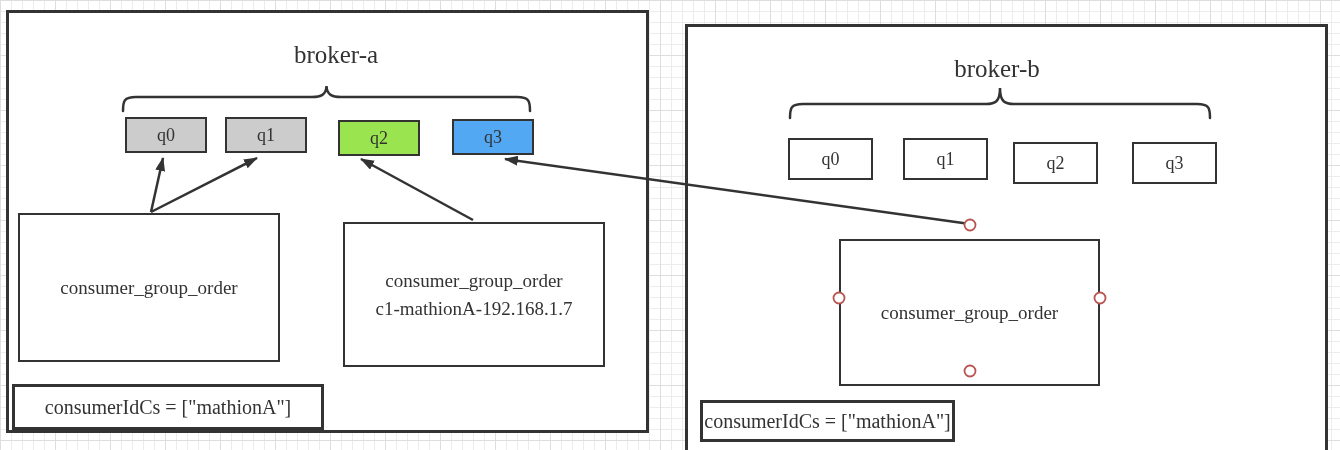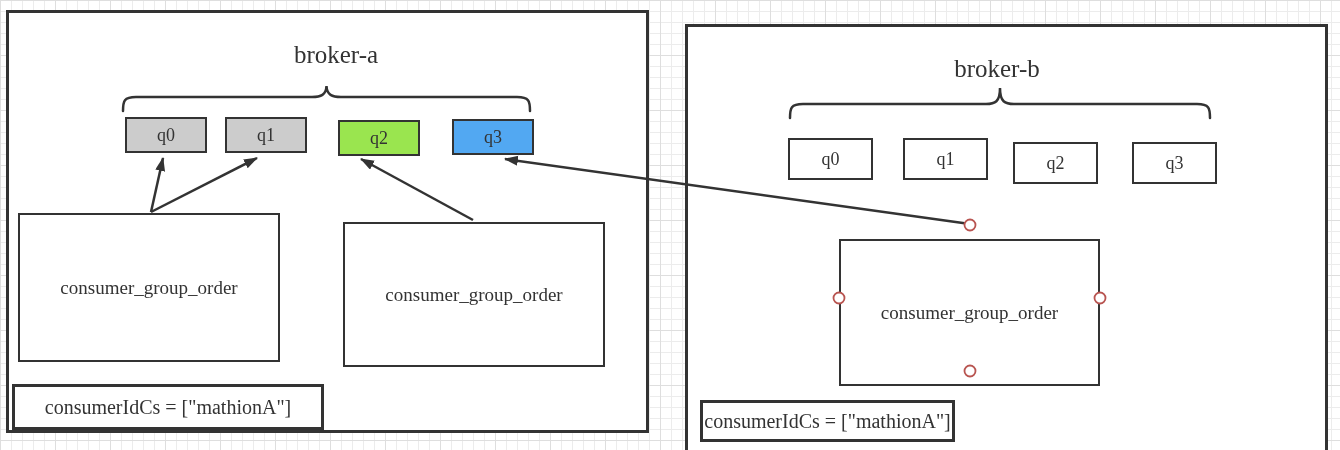--- a/index.html
+++ b/index.html
@@ -69,20 +69,21 @@
       <span>q2</span>
     </div>
     <div class="qbox" id="a-q3" style="background: rgb(82, 168, 242);">
       <span>q3</span>
     </div>
     <div class="consumer-box" id="a-box1">
       <span>consumer_group_order</span>
     </div>
     <div class="consumer-box" id="a-box2">
       <span>consumer_group_order</span>
+      <span>c1-mathionA-192.168.1.7</span>
     </div>
     <div class="footer-label" id="a-footer">
       <span>consumerIdCs = ["mathionA"]</span>
     </div>
   </div>
 
   <div class="panel" id="panel-b">
     <div class="panel-title">broker-b</div>
     <div class="qbox" id="b-q0" style="background: rgb(255, 255, 255);">
       <span>q0</span>

